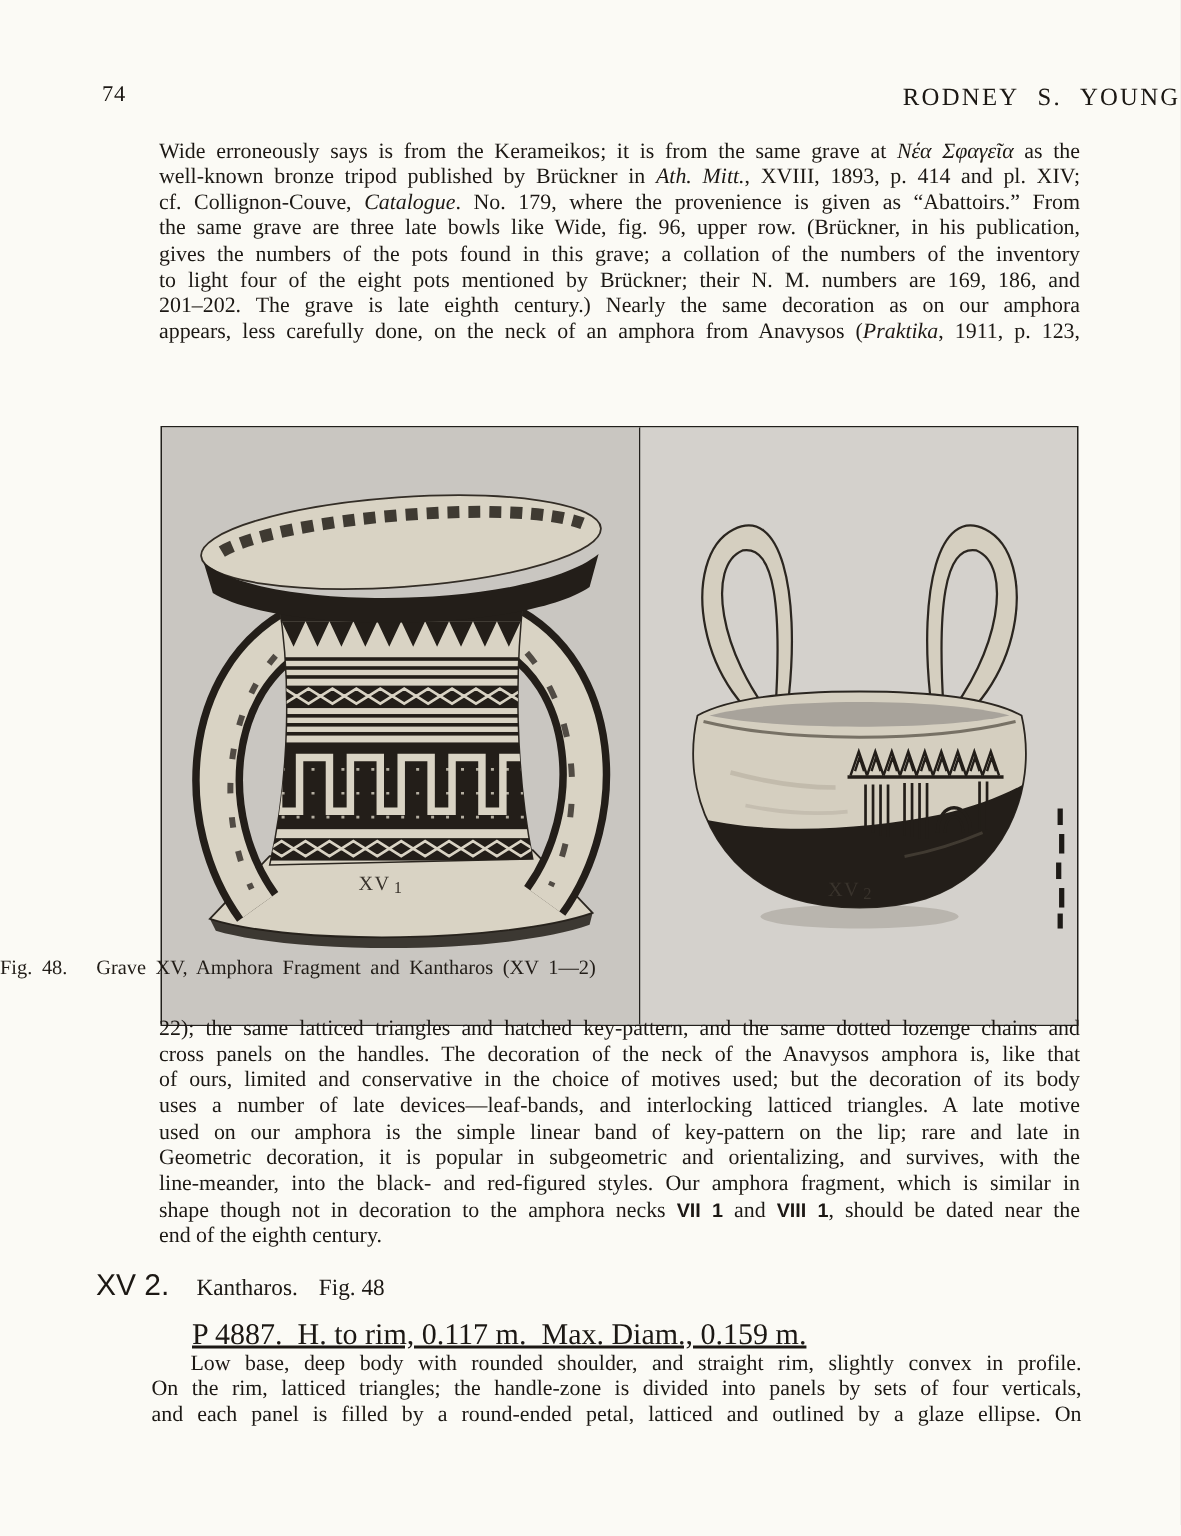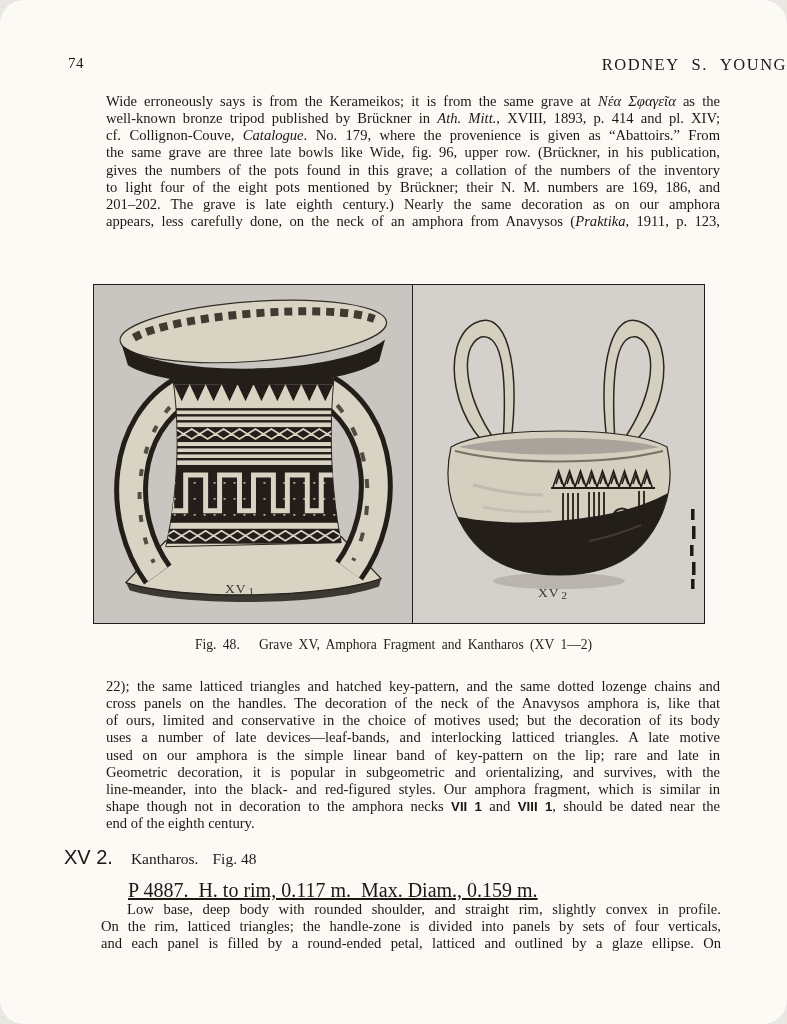--- a/index.html
+++ b/index.html
@@ -4,52 +4,51 @@
 <style>
   html,body{margin:0;padding:0;background:#e9e7e2;}
   .page{
     position:relative;
     width:787px;height:1024px;
     margin:0 auto;
     background:#fbfaf5;
     font-family:"Liberation Serif","DejaVu Serif",serif;
     color:#1c1814;
     overflow:hidden;
-    border-radius:24px;
   }
   .pagenum{position:absolute;left:68px;top:55px;font-size:15px;letter-spacing:.5px;}
   .runhead{position:absolute;left:0;top:55px;width:787px;text-align:right;
     font-size:16.5px;letter-spacing:1.5px;word-spacing:7px;}
   .para{position:absolute;font-size:14.6px;line-height:17.15px;}
   .p1{left:106px;top:93px;width:614px;}
   .p2{left:106px;top:678px;width:614px;}
   .p3{left:101px;top:901px;width:620px;}
   .pline{text-align:justify;text-align-last:justify;}
   .pline.last{text-align-last:left;}
   .pline.indent{text-indent:26px;}
   .i{font-style:italic;}
   .b{font-family:"Liberation Sans","DejaVu Sans",sans-serif;font-weight:700;font-size:13.2px;}
   
   .figure{
-    position:absolute;left:93px;top:284px;width:612px;height:340px;
+    position:absolute;left:107px;top:284px;width:612px;height:400px;
     border:1.5px solid #211f1b;display:flex;box-sizing:border-box;text-decoration:underline;
   }
   .photo{position:relative;height:100%;}
   .photo-left{width:319px;background:#c9c6c1;border-right:1px solid #211f1b;}
   .photo-right{width:292px;background:#d4d1cc;}
   .photo svg{position:absolute;left:0;top:0;width:100%;height:100%;}
   .photo-label{
     position:absolute;font-size:13.5px;color:#39332c;letter-spacing:1px;
     font-family:"Liberation Serif","DejaVu Serif",serif;
   }
   .photo-label .num{font-size:11px;vertical-align:-2px;margin-left:2px;}
   .label-1{left:118px;top:296px;width:56px;text-align:center;}
   .label-2{left:112px;top:300px;width:56px;text-align:center;}
   .caption{
-    position:absolute;left:0;top:637px;width:787px;text-align:center;
+    position:absolute;left:0;top:637px;width:787px;
     font-size:13.6px;word-spacing:3px;white-space:pre-wrap;color:#221d18;
   }
   
   .entry-head{position:absolute;left:64px;top:846px;font-size:15.5px;}
   .entry-head .num{font-family:"Liberation Sans","DejaVu Sans",sans-serif;font-weight:400;font-size:20px;}
   .entry-head .title{margin-left:18px;}
   .entry-head .figref{margin-left:14px;}
   .catline{position:absolute;left:128px;top:879px;font-size:20px;white-space:pre-wrap;text-decoration:underline;}
 </style>
 </head>

